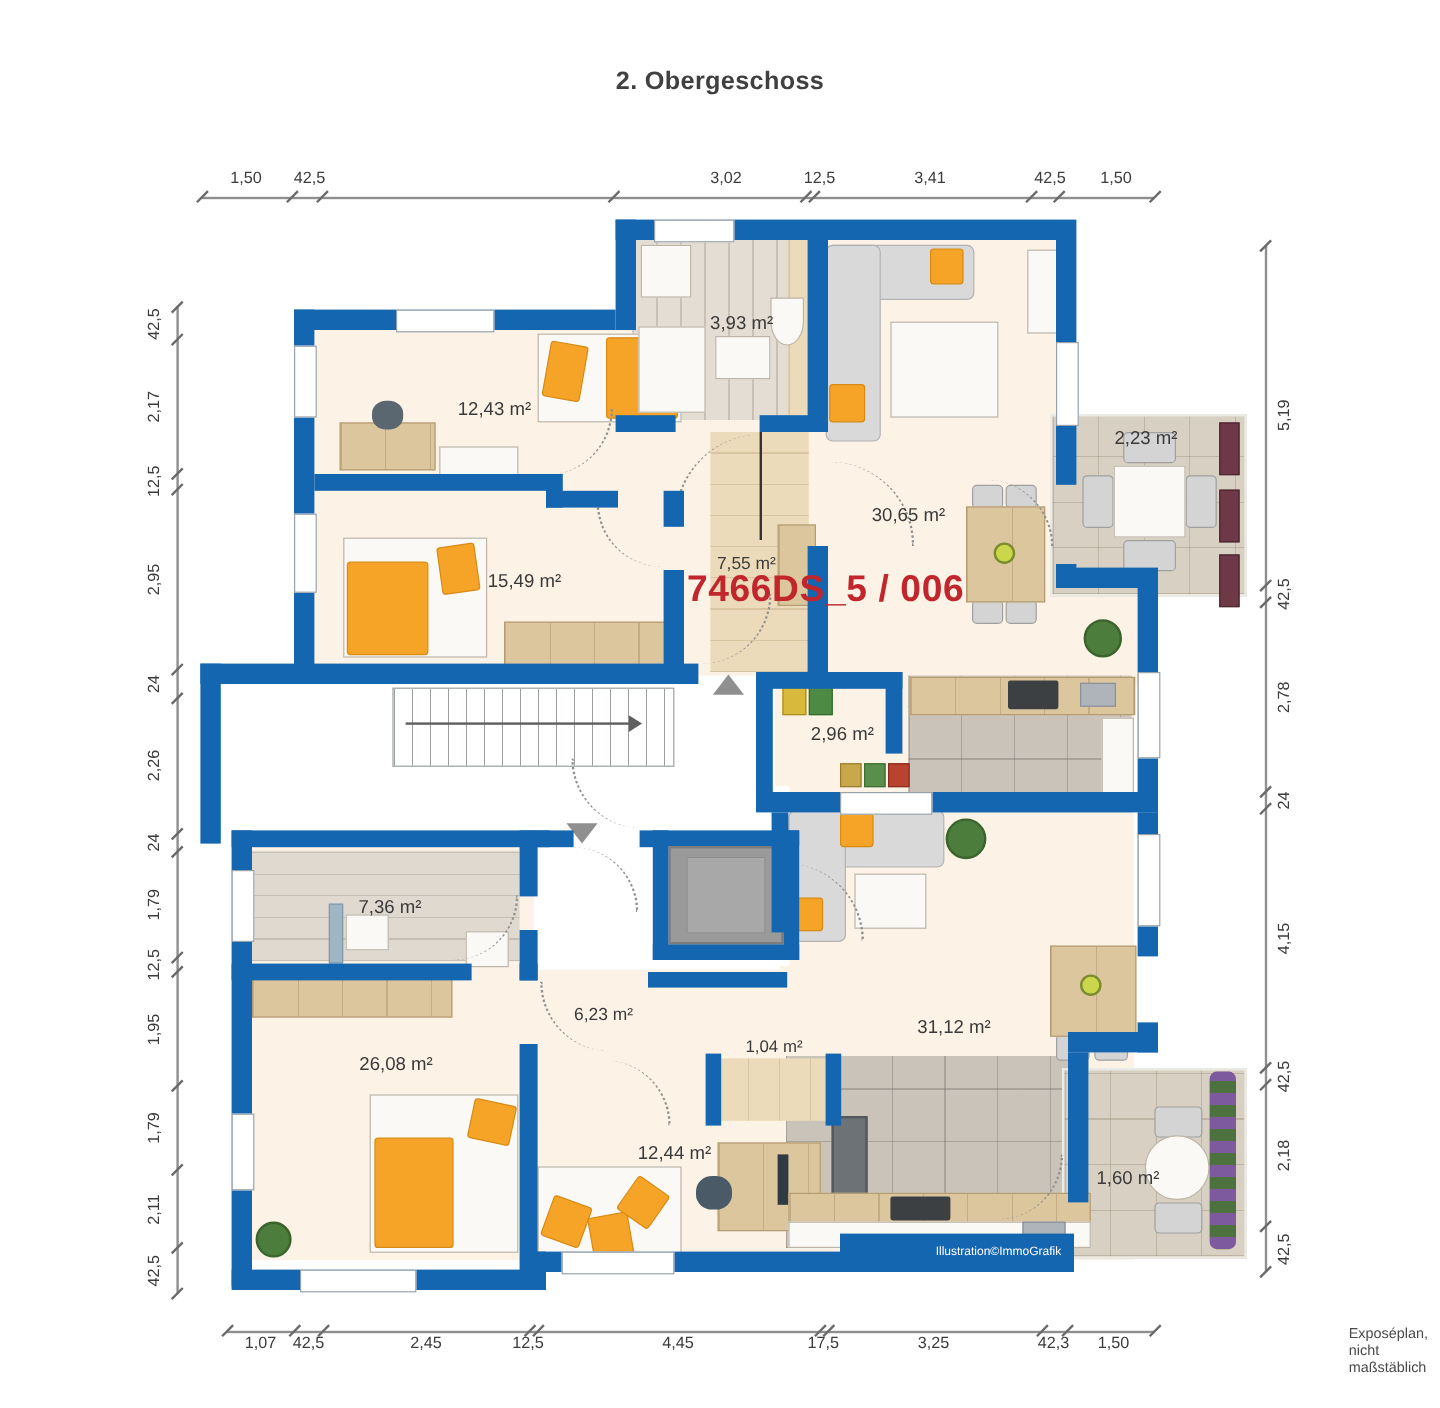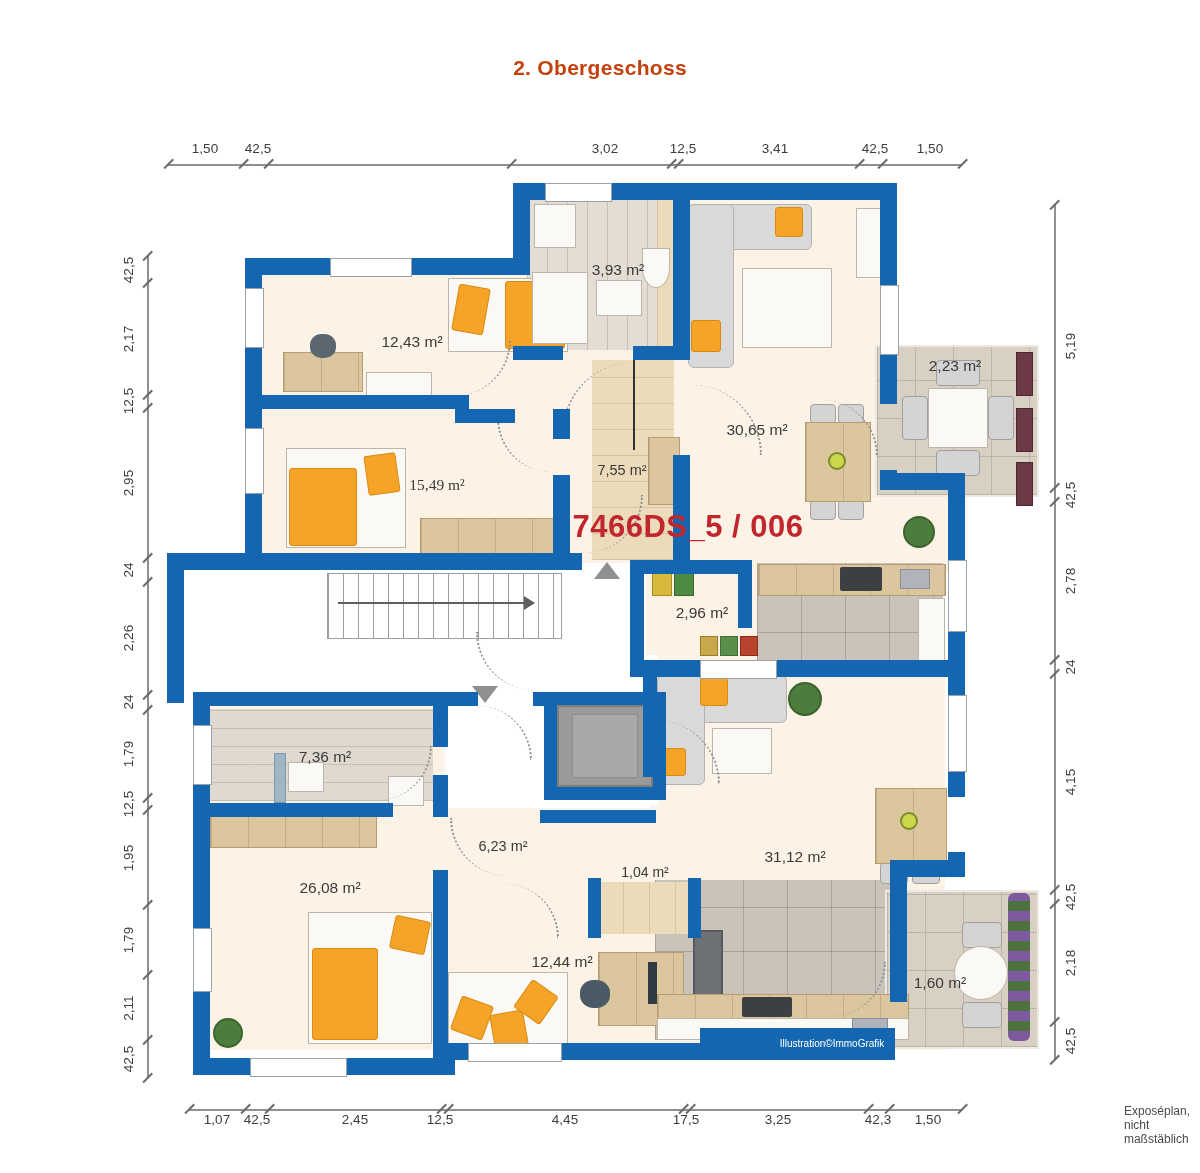--- a/index.html
+++ b/index.html
@@ -27,21 +27,21 @@
   .arc-tl{border-left:2px dotted #909090;border-top-left-radius:100%;}
   .arc-tr{border-right:2px dotted #909090;border-top-right-radius:100%;}
   .arc-bl{border-left:2px dotted #909090;border-bottom-left-radius:100%;}
   .arc-br{border-right:2px dotted #909090;border-bottom-right-radius:100%;}
   .lbl{position:absolute;font-size:15.5px;color:#3a3a3a;white-space:nowrap;transform:translate(-50%,-50%);z-index:20;}
   .unit{position:absolute;font-weight:800;font-size:31px;color:#c2262d;white-space:nowrap;transform:translate(-50%,-50%);letter-spacing:.5px;z-index:21;}
   .dline{position:absolute;background:#8f8f8f;}
   .tick{position:absolute;width:13px;height:1.5px;background:#6a6a6a;transform:rotate(-45deg);}
   .dim{position:absolute;font-size:13.5px;color:#3c3c3c;white-space:nowrap;transform:translate(-50%,-50%);}
   .dimv{position:absolute;font-size:13.5px;color:#3c3c3c;white-space:nowrap;transform:translate(-50%,-50%) rotate(-90deg);}
-  .title{position:absolute;font-size:21px;font-weight:700;color:#c2410c;transform:translateX(-50%);letter-spacing:.3px;}
+  .title{position:absolute;font-size:21px;font-weight:700;color:#404040;transform:translateX(-50%);letter-spacing:.3px;}
   .foot{position:absolute;font-size:12px;color:#4a4a4a;transform:translate(-100%,-50%);}
   .credit{position:absolute;font-size:10px;color:#ffffff;transform:translate(-50%,-50%);z-index:22;white-space:nowrap;}
   .tri-up{position:absolute;width:0;height:0;border-left:13px solid transparent;border-right:13px solid transparent;border-bottom:17px solid #8f8f8f;}
   .tri-down{position:absolute;width:0;height:0;border-left:13px solid transparent;border-right:13px solid transparent;border-top:17px solid #8f8f8f;}
   .tri-right{position:absolute;width:0;height:0;border-top:7px solid transparent;border-bottom:7px solid transparent;border-left:11px solid #5f5f5f;}
   .leaf{position:absolute;background:#333;}
 </style>
 </head>
 <body>
 
@@ -237,32 +237,32 @@
   <div class="win" style="left:250px;top:1058px;width:95px;height:17px;"></div>
   <div class="win" style="left:468px;top:1043px;width:92px;height:17px;"></div>
   <div class="win" style="left:948px;top:695px;width:17px;height:75px;"></div>
 
   <div class="title" style="left:600px;top:56px;">2. Obergeschoss</div>
 
   <div class="lbl" style="left:618px;top:270px;">3,93 m²</div>
   <div class="lbl" style="left:412px;top:342px;">12,43 m²</div>
   <div class="lbl" style="left:757px;top:430px;">30,65 m²</div>
   <div class="lbl" style="left:955px;top:366px;">2,23 m²</div>
-  <div class="lbl" style="left:437px;top:485px;font-family:Liberation Serif, serif;">15,49 m²</div>
+  <div class="lbl" style="left:437px;top:485px;">15,49 m²</div>
   <div class="lbl" style="left:622px;top:470px;font-size:14.5px;">7,55 m²</div>
   <div class="lbl" style="left:702px;top:613px;">2,96 m²</div>
   <div class="lbl" style="left:325px;top:757px;">7,36 m²</div>
   <div class="lbl" style="left:503px;top:846px;font-size:14.5px;">6,23 m²</div>
   <div class="lbl" style="left:645px;top:872px;font-size:14px;">1,04 m²</div>
   <div class="lbl" style="left:795px;top:857px;">31,12 m²</div>
   <div class="lbl" style="left:330px;top:888px;">26,08 m²</div>
   <div class="lbl" style="left:562px;top:962px;">12,44 m²</div>
   <div class="lbl" style="left:940px;top:983px;">1,60 m²</div>
 
-  <div class="unit" style="left:688px;top:491px;margin-top:36px;">7466DS_5 / 006</div>
+  <div class="unit" style="left:688px;top:491px;">7466DS_5 / 006</div>
 
   <div class="credit" style="left:832px;top:1043px;">Illustration©ImmoGrafik</div>
   <div class="foot" style="left:1190px;top:1125px;">Exposéplan, nicht maßstäblich</div>
 
   <div class="dline" style="left:168px;top:164px;width:794px;height:1.5px;"></div>
   <div class="dline" style="left:147px;top:256px;width:1.5px;height:822px;"></div>
   <div class="dline" style="left:1054px;top:205px;width:1.5px;height:855px;"></div>
   <div class="dline" style="left:189px;top:1109px;width:773px;height:1.5px;"></div>
 
   <div class="tick" style="left:162px;top:163px;"></div>

